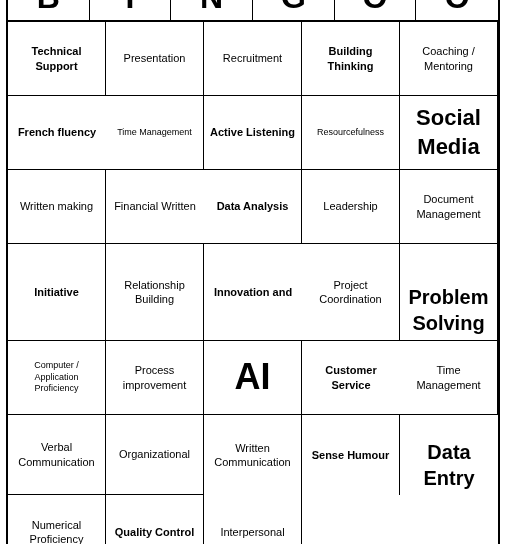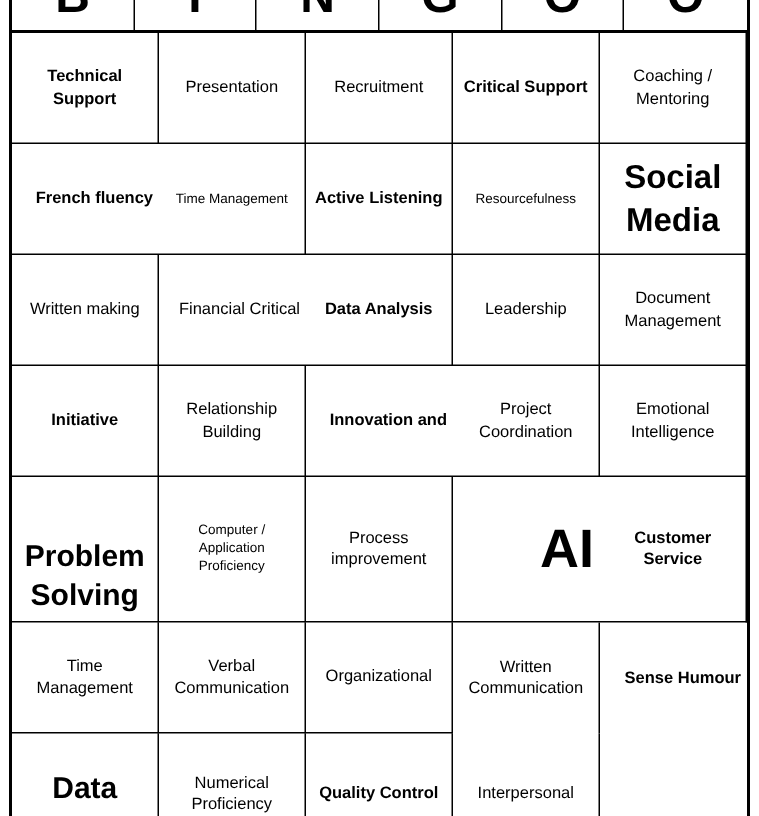--- a/index.html
+++ b/index.html
@@ -38,21 +38,21 @@
       border-right: 1px solid #000;
       border-bottom: 1px solid #000;
       min-height: 74px;
       display: flex;
       align-items: center;
       justify-content: center;
       text-align: center;
       padding: 4px;
       position: relative;
     }
-    .cell:nth-child(6n) { border-right: none; justify-content: flex-end; }
+    .cell:nth-child(6n) { border-right: none; }
     .cell:nth-last-child(-n+6) { border-bottom: none; }
     .cell-text {
       font-size: 11px;
       line-height: 1.3;
     }
     .cell-text.large {
       font-size: 20px;
       font-weight: bold;
     }
     .cell-text.xlarge {
@@ -82,21 +82,21 @@
   <div class="cell">
         <span class="cell-text bold">Technical Support</span>
       </div>
       <div class="cell">
         <span class="cell-text">Presentation</span>
       </div>
       <div class="cell">
         <span class="cell-text">Recruitment</span>
       </div>
       <div class="cell">
-        <span class="cell-text bold">Critical Support</span>
+        <span class="cell-text bold">Building Thinking</span>
       </div>
       <div class="cell">
         <span class="cell-text">Coaching / Mentoring</span>
       </div>
       <div class="cell">
         <span class="cell-text bold">French fluency</span>
       </div>
       <div class="cell">
         <span class="cell-text small">Time Management</span>
       </div>
@@ -106,21 +106,21 @@
       <div class="cell">
         <span class="cell-text small">Resourcefulness</span>
       </div>
       <div class="cell">
         <span class="cell-text large" style="font-size: 22px; font-weight: bold;">Social Media</span>
       </div>
       <div class="cell">
         <span class="cell-text">Written making</span>
       </div>
       <div class="cell">
-        <span class="cell-text">Financial Critical</span>
+        <span class="cell-text">Financial Written</span>
       </div>
       <div class="cell">
         <span class="cell-text bold">Data Analysis</span>
       </div>
       <div class="cell">
         <span class="cell-text">Leadership</span>
       </div>
       <div class="cell">
         <span class="cell-text">Document Management</span>
       </div>
@@ -128,23 +128,20 @@
         <span class="cell-text bold">Initiative</span>
       </div>
       <div class="cell">
         <span class="cell-text">Relationship Building</span>
       </div>
       <div class="cell">
         <span class="cell-text bold">Innovation and</span>
       </div>
       <div class="cell">
         <span class="cell-text">Project Coordination</span>
-      </div>
-      <div class="cell">
-        <span class="cell-text">Emotional Intelligence</span>
       </div>
       <div class="cell">
         <span class="cell-text large" style="font-size: 20px; font-weight: bold; margin-top: 36px;">Problem Solving</span>
       </div>
       <div class="cell">
         <span class="cell-text small">Computer / Application Proficiency</span>
       </div>
       <div class="cell">
         <span class="cell-text">Process improvement</span>
       </div>

